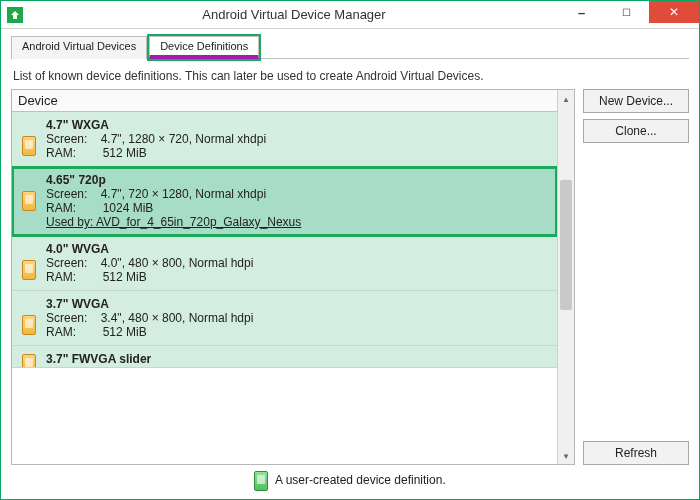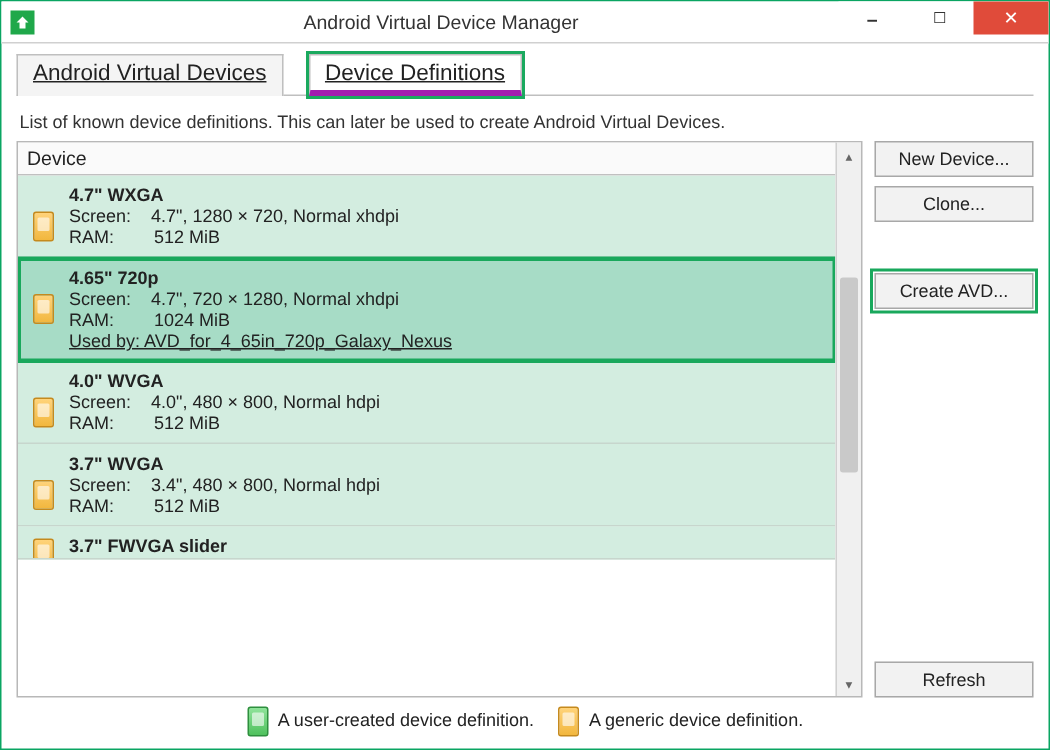--- a/index.html
+++ b/index.html
@@ -59,26 +59,25 @@
   }
   .tabs {
     display:flex;
     border-bottom:1px solid #bfbfbf;
     margin-bottom:6px;
   }
   .tab {
     padding:3px 10px;
     border:1px solid #bfbfbf;
     border-bottom:none;
-    margin-right:17px;
+    margin-right:2px;
     background:#f4f4f4;
-    font-size:15px;
+    font-size:11px;
     position:relative;
     top:1px;
-    text-decoration:underline;
   }
   .tab.active {
     background:#fff;
     border-bottom:4px solid #a21caf;
   }
   .tab.highlighted {
     outline:2px solid #1aa95e;
     outline-offset:0;
   }
   .desc { margin:4px 0 6px 2px; color:#333; }
@@ -284,30 +283,25 @@
           <div class="arrow">▴</div>
           <div class="thumb"></div>
           <div class="arrow" style="position:absolute;bottom:0;left:0;right:0;">▾</div>
         </div>
       </div>
 
       <div class="sidebtns">
         <div class="btn">New Device...</div>
         <div class="btn">Clone...</div>
         <div style="height:22px;"></div>
-        <div class="btn highlighted">Create AVD...</div>
         <div class="spacer"></div>
         <div class="btn">Refresh</div>
       </div>
     </div>
 
     <div class="legend">
       <span>
         <span class="devicon green"></span>
         <span>A user-created device definition.</span>
       </span>
-      <span>
-        <span class="devicon"></span>
-        <span>A generic device definition.</span>
-      </span>
     </div>
   </div>
 </div>
 
 </body></html>

